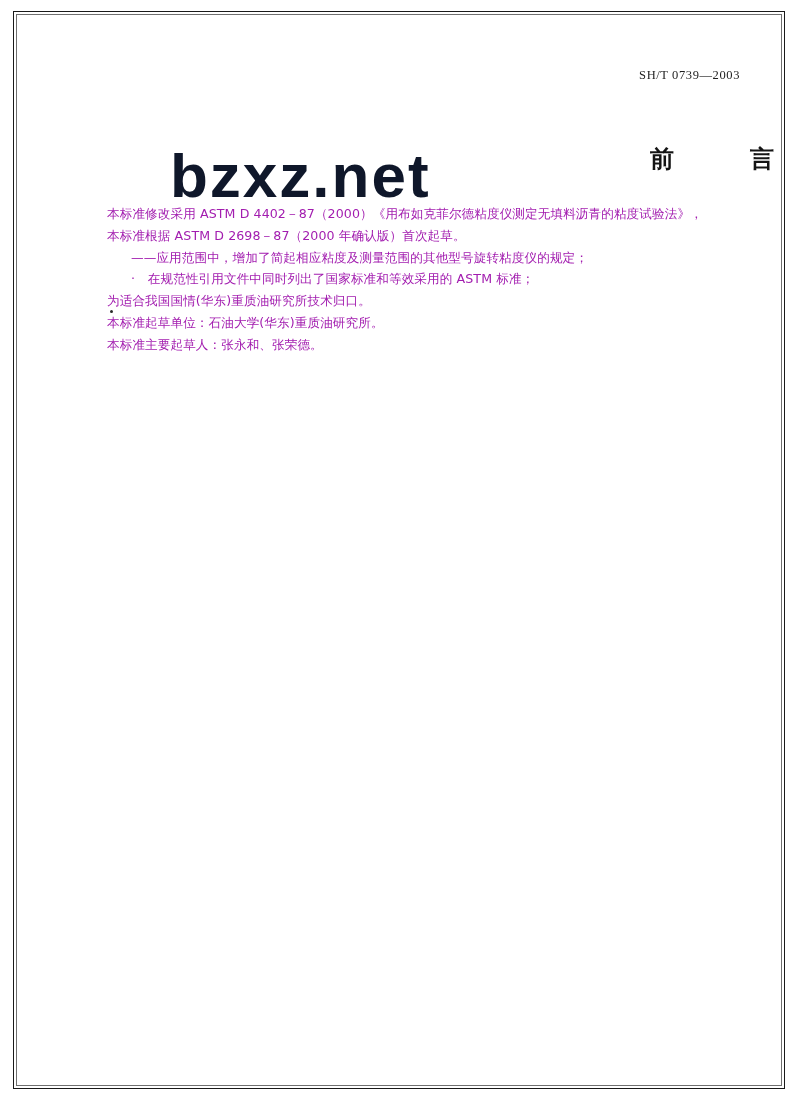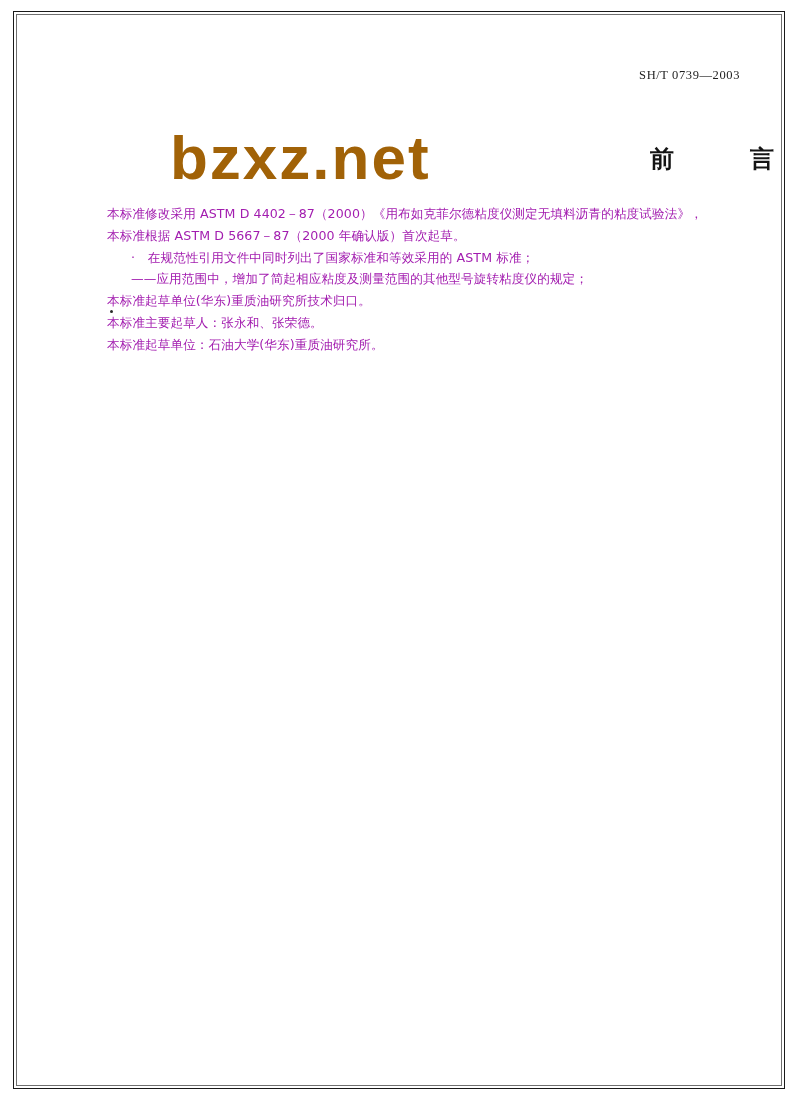--- a/index.html
+++ b/index.html
@@ -55,26 +55,26 @@
     font-size: 24px;
     letter-spacing: 26px;
     text-indent: 26px;
     color: #141414;
     padding-left: 40px;
   }
   
   .watermark {
     position: absolute;
     left: 170px;
-    top: 122px;
+    top: 140px;
     font-family: "Liberation Sans", sans-serif;
     font-weight: bold;
     font-size: 62px;
     letter-spacing: 2px;
-    color: #a16207;
+    color: #0f172a;
     user-select: none;
     white-space: nowrap;
   }
   .body-block {
     position: absolute;
     left: 107px;
     top: 203px;
     width: 620px;
   }
   .para {
@@ -112,21 +112,21 @@
   <div class="header-code">SH/T 0739—2003</div>
 
   <div class="watermark">bzxz.net</div>
 
   <div class="doc-title">前　言</div>
 
   <div class="stray-dot"></div>
 
   <div class="body-block">
     <div class="para">本标准修改采用 ASTM D 4402－87（2000）《用布如克菲尔德粘度仪测定无填料沥青的粘度试验法》，</div>
-    <div class="para">本标准根据 ASTM D 5667－87（2000 年确认版）首次起草。</div>
+    <div class="para">本标准根据 ASTM D 2698－87（2000 年确认版）首次起草。</div>
+    <div class="para indent-dash">——应用范围中，增加了简起相应粘度及测量范围的其他型号旋转粘度仪的规定；</div>
     <div class="para indent-dot">·　在规范性引用文件中同时列出了国家标准和等效采用的 ASTM 标准；</div>
-    <div class="para indent-dash">——应用范围中，增加了简起相应粘度及测量范围的其他型号旋转粘度仪的规定；</div>
-    <div class="para">本标准起草单位(华东)重质油研究所技术归口。</div>
+    <div class="para">为适合我国国情(华东)重质油研究所技术归口。</div>
+    <div class="para">本标准起草单位：石油大学(华东)重质油研究所。</div>
     <div class="para">本标准主要起草人：张永和、张荣德。</div>
-    <div class="para">本标准起草单位：石油大学(华东)重质油研究所。</div>
   </div>
 
 </div>
 
 </body></html>

